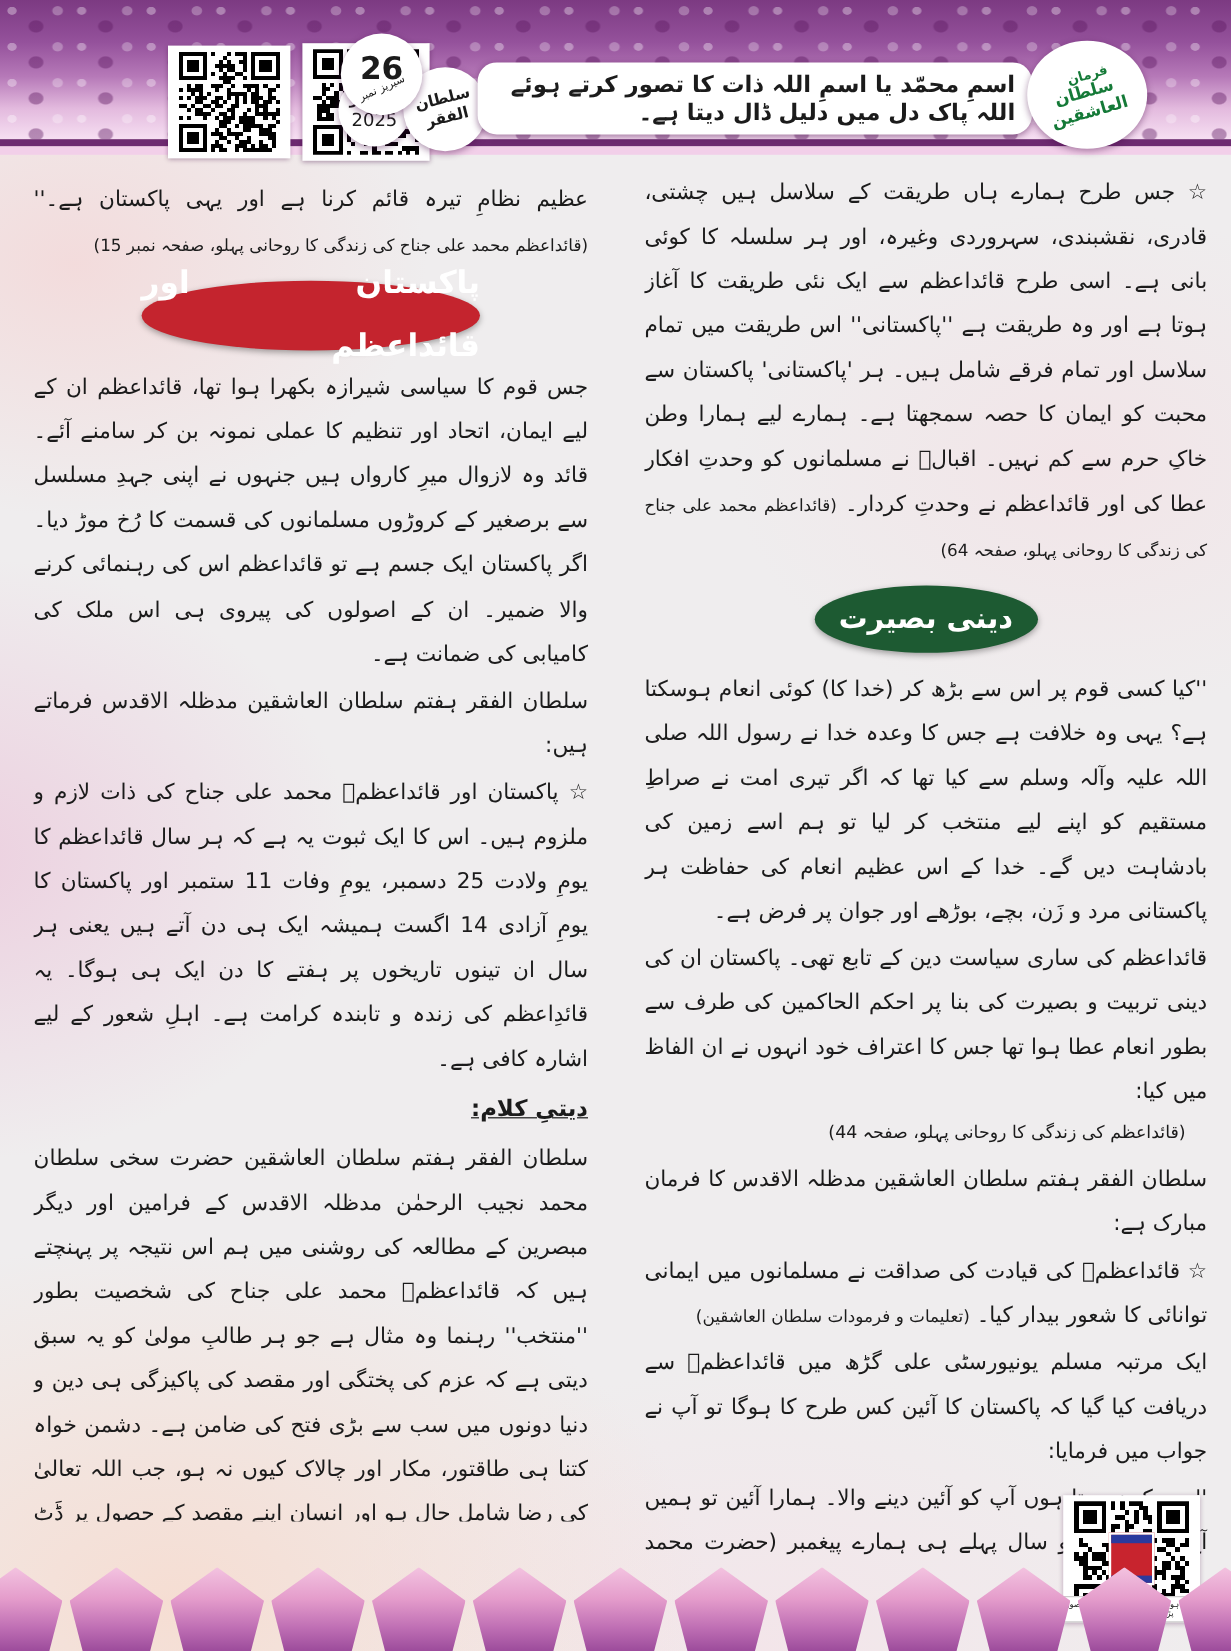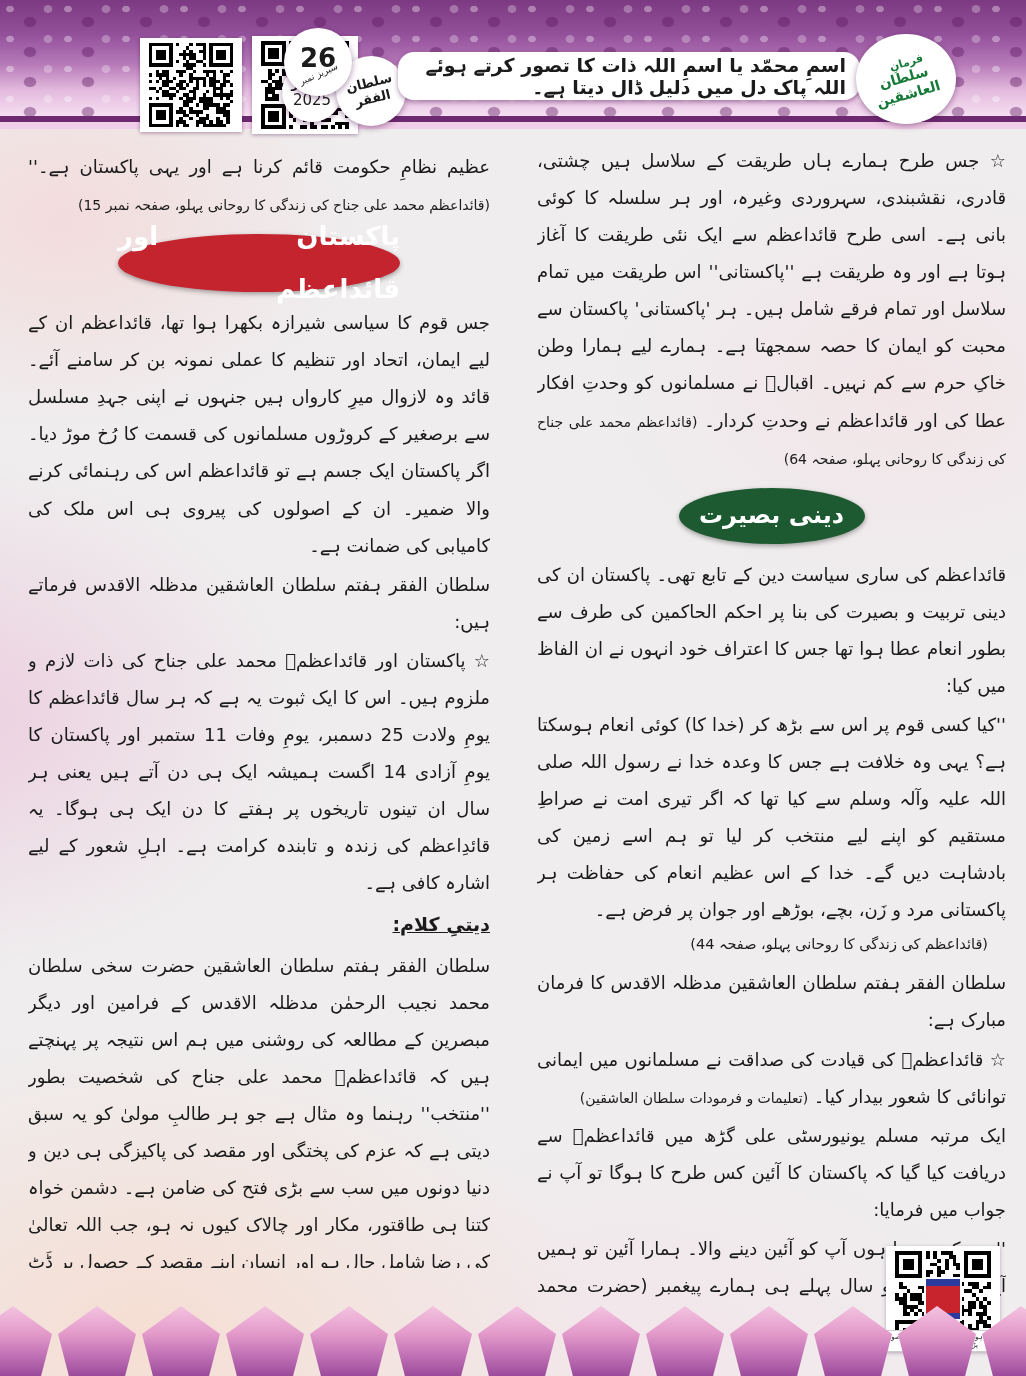--- a/index.html
+++ b/index.html
@@ -34,21 +34,21 @@
     display:flex;flex-direction:column;align-items:center;justify-content:center;text-align:center;}
   .circle-serial{left:284px;top:28px;width:68px;height:68px;}
   .serial-number{font-size:26px;font-weight:bold;line-height:1;}
   .serial-label{font-size:9px;transform:rotate(-24deg);margin-top:-2px;direction:rtl;}
   .circle-date{left:282px;top:62px;width:60px;height:60px;}
   .date-month{font-size:13px;font-weight:bold;direction:rtl;line-height:1.2;}
   .date-year{font-size:15px;font-weight:normal;line-height:1.1;}
   .circle-logo{left:336px;top:56px;width:70px;height:70px;}
   .logo-text{font-size:13px;font-weight:bold;direction:rtl;transform:rotate(-14deg);line-height:1.25;}
   .farman-banner{
-    position:absolute;left:398px;top:52px;width:462px;height:48px;background:#fff;
+    position:absolute;left:398px;top:52px;width:462px;height:60px;background:#fff;
     border-radius:16px;box-shadow:0 2px 5px rgba(70,10,70,.45);
     display:flex;align-items:center;justify-content:center;direction:rtl;
     font-size:19px;font-weight:600;padding:0 14px;box-sizing:border-box;
   }
   .farman-balloon{
     position:absolute;left:856px;top:34px;width:100px;height:90px;background:#fff;border-radius:50%;
     box-shadow:0 2px 6px rgba(70,10,70,.45);
     display:flex;flex-direction:column;align-items:center;justify-content:center;direction:rtl;
   }
   .farman-balloon::after{content:"";position:absolute;left:-8px;bottom:18px;width:0;height:0;
@@ -546,31 +546,31 @@
   <div class="farman-banner">اسمِ محمّد یا اسمِ اللہ ذات کا تصور کرتے ہوئے اللہ پاک دل میں دلیل ڈال دیتا ہے۔</div>
 
   <div class="farman-balloon">
     <span class="farman-small">فرمانِ</span>
     <span class="farman-main">سلطان العاشقین</span>
   </div>
 
   <div class="col col-right">
     <p><span>☆ جس طرح ہمارے ہاں طریقت کے سلاسل ہیں چشتی، قادری، نقشبندی، سہروردی وغیرہ، اور ہر سلسلہ کا کوئی بانی ہے۔ اسی طرح قائداعظم سے ایک نئی طریقت کا آغاز ہوتا ہے اور وہ طریقت ہے ''پاکستانی'' اس طریقت میں تمام سلاسل اور تمام فرقے شامل ہیں۔ ہر 'پاکستانی' پاکستان سے محبت کو ایمان کا حصہ سمجھتا ہے۔ ہمارے لیے ہمارا وطن خاکِ حرم سے کم نہیں۔ اقبالؒ نے مسلمانوں کو وحدتِ افکار عطا کی اور قائداعظم نے وحدتِ کردار۔</span> <span class="ref">(قائداعظم محمد علی جناح کی زندگی کا روحانی پہلو، صفحہ 64)</span></p>
     <div class="badge badge-green">دینی بصیرت</div>
+    <p>''کیا کسی قوم پر اس سے بڑھ کر (خدا کا) کوئی انعام ہوسکتا ہے؟ یہی وہ خلافت ہے جس کا وعدہ خدا نے رسول اللہ صلی اللہ علیہ وآلہ وسلم سے کیا تھا کہ اگر تیری امت نے صراطِ مستقیم کو اپنے لیے منتخب کر لیا تو ہم اسے زمین کی بادشاہت دیں گے۔ خدا کے اس عظیم انعام کی حفاظت ہر پاکستانی مرد و زَن، بچے، بوڑھے اور جوان پر فرض ہے۔</p>
     <p>قائداعظم کی ساری سیاست دین کے تابع تھی۔ پاکستان ان کی دینی تربیت و بصیرت کی بنا پر احکم الحاکمین کی طرف سے بطور انعام عطا ہوا تھا جس کا اعتراف خود انہوں نے ان الفاظ میں کیا:</p>
-    <p>''کیا کسی قوم پر اس سے بڑھ کر (خدا کا) کوئی انعام ہوسکتا ہے؟ یہی وہ خلافت ہے جس کا وعدہ خدا نے رسول اللہ صلی اللہ علیہ وآلہ وسلم سے کیا تھا کہ اگر تیری امت نے صراطِ مستقیم کو اپنے لیے منتخب کر لیا تو ہم اسے زمین کی بادشاہت دیں گے۔ خدا کے اس عظیم انعام کی حفاظت ہر پاکستانی مرد و زَن، بچے، بوڑھے اور جوان پر فرض ہے۔</p>
     <span class="ref-line">(قائداعظم کی زندگی کا روحانی پہلو، صفحہ 44)</span>
     <p>سلطان الفقر ہفتم سلطان العاشقین مدظلہ الاقدس کا فرمان مبارک ہے:</p>
     <p><span>☆ قائداعظمؒ کی قیادت کی صداقت نے مسلمانوں میں ایمانی توانائی کا شعور بیدار کیا۔</span> <span class="ref">(تعلیمات و فرمودات سلطان العاشقین)</span></p>
     <p>ایک مرتبہ مسلم یونیورسٹی علی گڑھ میں قائداعظمؒ سے دریافت کیا گیا کہ پاکستان کا آئین کس طرح کا ہوگا تو آپ نے جواب میں فرمایا:</p>
     <p>''میں کون ہوتا ہوں آپ کو آئین دینے والا۔ ہمارا آئین تو ہمیں آج سے تیرہ سو سال پہلے ہی ہمارے پیغمبر (حضرت محمد صلی اللہ علیہ وآلہ وسلم) نے دے دیا تھا۔ ہمیں تو صرف اس آئین کی پیروی کرتے ہوئے اسے نافذ کرنا ہے۔ اور اس کی بنیاد پر اس مملکت میں اسلام کا</p>
   </div>
 
   <div class="col col-left">
-    <p><span>عظیم نظامِ حکومت قائم کرنا ہے اور یہی پاکستان ہے۔''</span> <span class="ref">(قائداعظم محمد علی جناح کی زندگی کا روحانی پہلو، صفحہ نمبر 15)</span></p>
+    <p><span>عظیم نظامِ تیرہ قائم کرنا ہے اور یہی پاکستان ہے۔''</span> <span class="ref">(قائداعظم محمد علی جناح کی زندگی کا روحانی پہلو، صفحہ نمبر 15)</span></p>
     <div class="badge badge-red">پاکستان اور قائداعظم</div>
     <p>جس قوم کا سیاسی شیرازہ بکھرا ہوا تھا، قائداعظم ان کے لیے ایمان، اتحاد اور تنظیم کا عملی نمونہ بن کر سامنے آئے۔ قائد وہ لازوال میرِ کارواں ہیں جنہوں نے اپنی جہدِ مسلسل سے برصغیر کے کروڑوں مسلمانوں کی قسمت کا رُخ موڑ دیا۔ اگر پاکستان ایک جسم ہے تو قائداعظم اس کی رہنمائی کرنے والا ضمیر۔ ان کے اصولوں کی پیروی ہی اس ملک کی کامیابی کی ضمانت ہے۔</p>
     <p>سلطان الفقر ہفتم سلطان العاشقین مدظلہ الاقدس فرماتے ہیں:</p>
     <p>☆ پاکستان اور قائداعظمؒ محمد علی جناح کی ذات لازم و ملزوم ہیں۔ اس کا ایک ثبوت یہ ہے کہ ہر سال قائداعظم کا یومِ ولادت 25 دسمبر، یومِ وفات 11 ستمبر اور پاکستان کا یومِ آزادی 14 اگست ہمیشہ ایک ہی دن آتے ہیں یعنی ہر سال ان تینوں تاریخوں پر ہفتے کا دن ایک ہی ہوگا۔ یہ قائدِاعظم کی زندہ و تابندہ کرامت ہے۔ اہلِ شعور کے لیے اشارہ کافی ہے۔</p>
     <div class="subheading">دیتیِ کلام:</div>
     <p>سلطان الفقر ہفتم سلطان العاشقین حضرت سخی سلطان محمد نجیب الرحمٰن مدظلہ الاقدس کے فرامین اور دیگر مبصرین کے مطالعہ کی روشنی میں ہم اس نتیجہ پر پہنچتے ہیں کہ قائداعظمؒ محمد علی جناح کی شخصیت بطور ''منتخب'' رہنما وہ مثال ہے جو ہر طالبِ مولیٰ کو یہ سبق دیتی ہے کہ عزم کی پختگی اور مقصد کی پاکیزگی ہی دین و دنیا دونوں میں سب سے بڑی فتح کی ضامن ہے۔ دشمن خواہ کتنا ہی طاقتور، مکار اور چالاک کیوں نہ ہو، جب اللہ تعالیٰ کی رضا شاملِ حال ہو اور انسان اپنے مقصد کے حصول پر ڈَٹ جائے تو (ان شاء اللہ) کامیابی ضرور قدم چومتی ہے۔</p>
 
   </div>
 
   <div class="qr-bottom-card">

